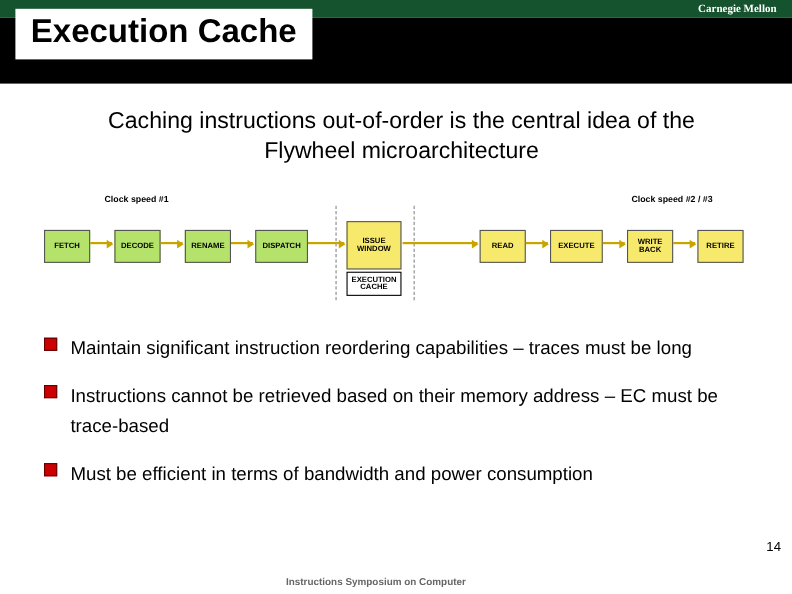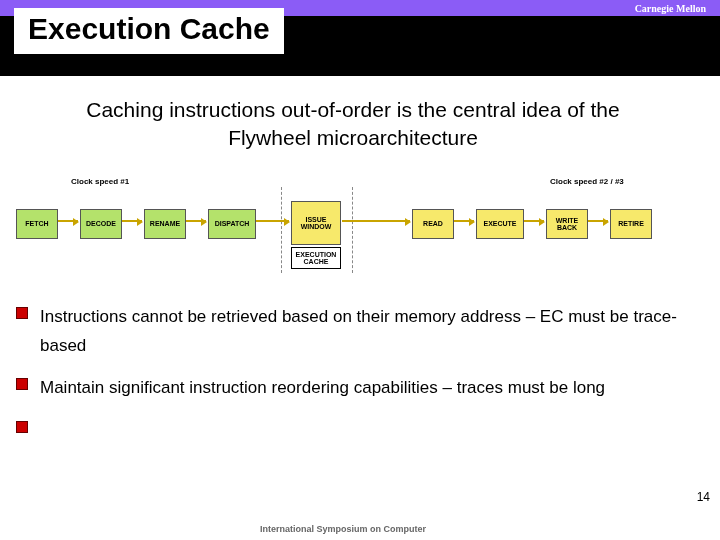--- a/index.html
+++ b/index.html
@@ -3,35 +3,35 @@
 <meta charset="utf-8">
 <style>
   * { margin: 0; padding: 0; box-sizing: border-box; }
   body {
     width: 720px; height: 540px;
     font-family: Arial, Helvetica, sans-serif;
     background: #fff; color: #000;
     position: relative; overflow: hidden;
   }
   .logo-strip {
-    background: #8b5cf6; height: 16px; width: 100%;
+    background: #14532d; height: 16px; width: 100%;
     display: flex; justify-content: flex-end; align-items: center;
     padding-right: 14px; color: #fff;
     font-family: "Times New Roman", serif; font-weight: bold; font-size: 10px;
   }
   .title-band {
     background: #000; height: 60px; width: 100%;
     position: relative;
   }
   .title-box {
     position: absolute; left: 14px; top: -8px;
     background: #fff; padding: 4px 14px 8px 14px;
   }
   .title-box h1 { font-size: 30px; font-weight: bold; }
-  .content { padding: 10px 30px 0 16px; }
+  .content { padding: 10px 30px 0 40px; }
   .subtitle { font-size: 21px; text-align: center; margin: 10px 40px 14px 40px; line-height: 1.35; }
 
   
   .diagram { position: relative; height: 118px; margin-bottom: 18px; }
   .speed-label { position: absolute; font-size: 8px; font-weight: bold; color: #000; text-align: center; }
   .pipe {
     position: absolute; top: 42px; height: 30px; padding: 0 4px;
     display: flex; align-items: center; justify-content: center;
     font-size: 7px; font-weight: bold; color: #000;
     border: 1px solid #555; text-align: center;
@@ -108,27 +108,28 @@
     <div class="arrow" style="left:240px; width:33px;"></div>
     <div class="arrow" style="left:326px; width:68px;"></div>
     <div class="arrow" style="left:438px; width:20px;"></div>
     <div class="arrow" style="left:508px; width:20px;"></div>
     <div class="arrow" style="left:572px; width:20px;"></div>
   </div>
 
   <div class="bullets">
     <div class="bullet">
       <div class="sq"></div>
+      <div class="bt">Maintain significant instruction reordering capabilities – traces must be long</div>
+    </div>
+    <div class="bullet">
+      <div class="sq"></div>
       <div class="bt">Instructions cannot be retrieved based on their memory address – EC must be trace-based</div>
     </div>
     <div class="bullet">
       <div class="sq"></div>
-      <div class="bt">Maintain significant instruction reordering capabilities – traces must be long</div>
-    </div>
-    <div class="bullet">
-      <div class="sq"></div>
+      <div class="bt">Must be efficient in terms of bandwidth and power consumption</div>
     </div>
   </div>
 
 </div>
 
-<div class="fn">International Symposium on Computer</div>
+<div class="fn">Instructions Symposium on Computer</div>
 <div class="page-num">14</div>
 
 </body></html>

